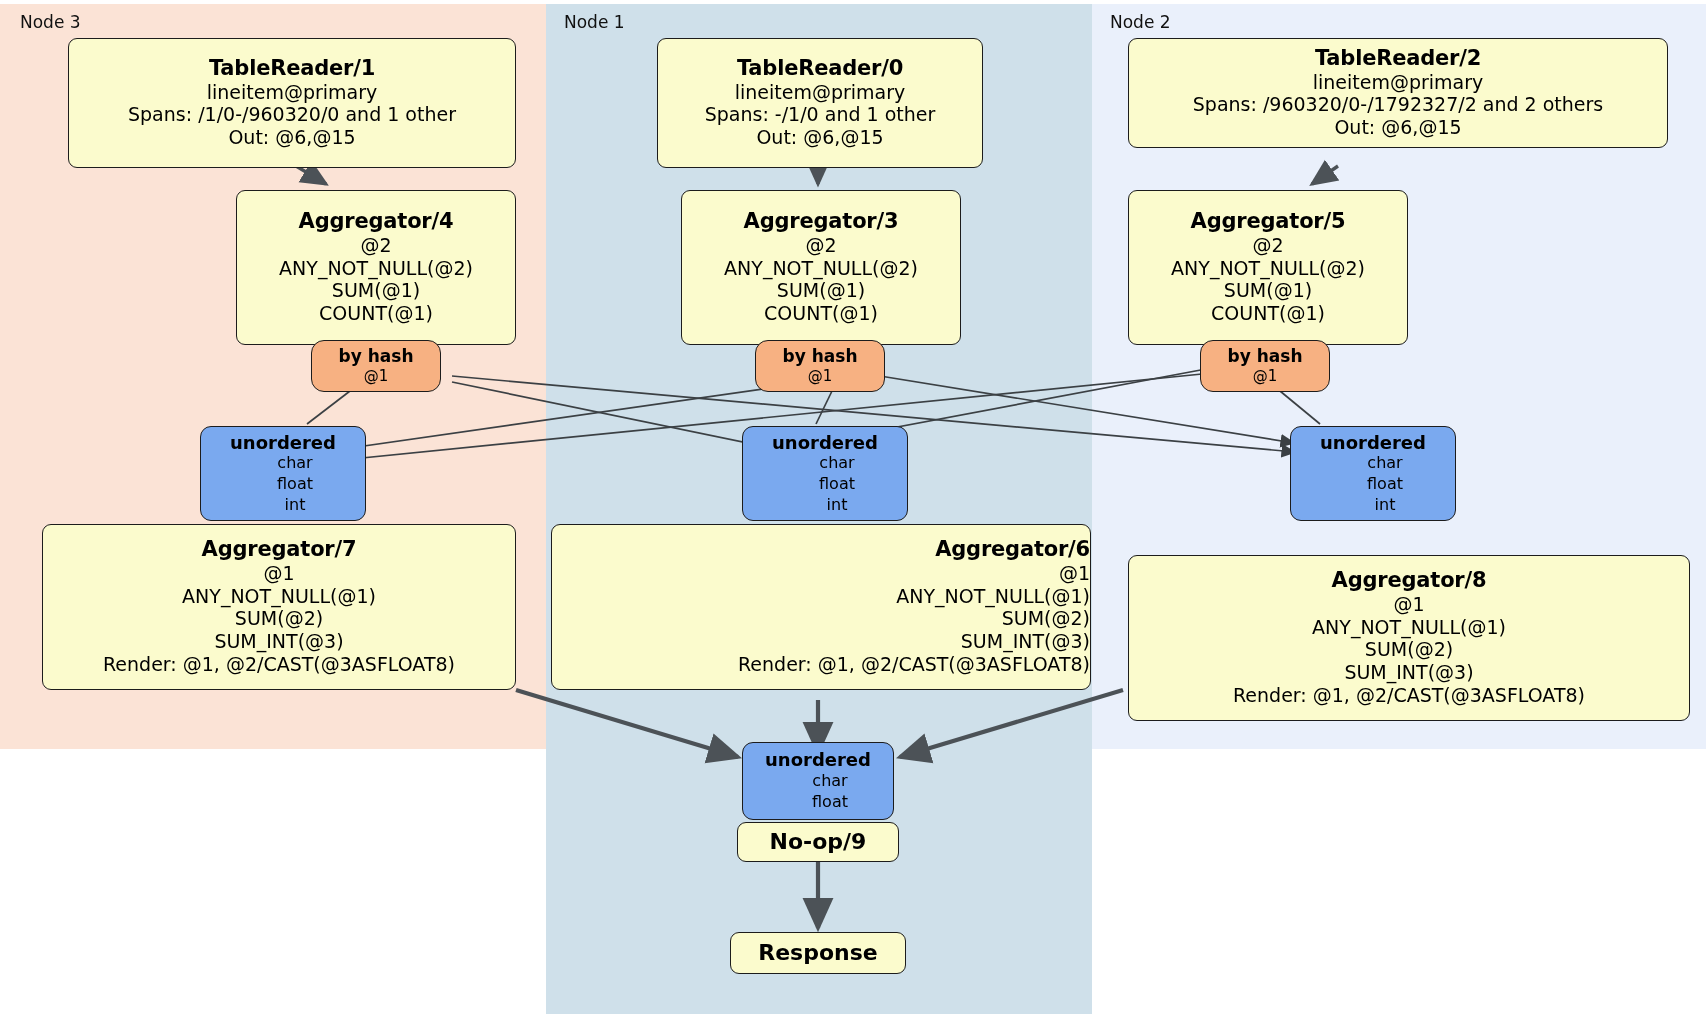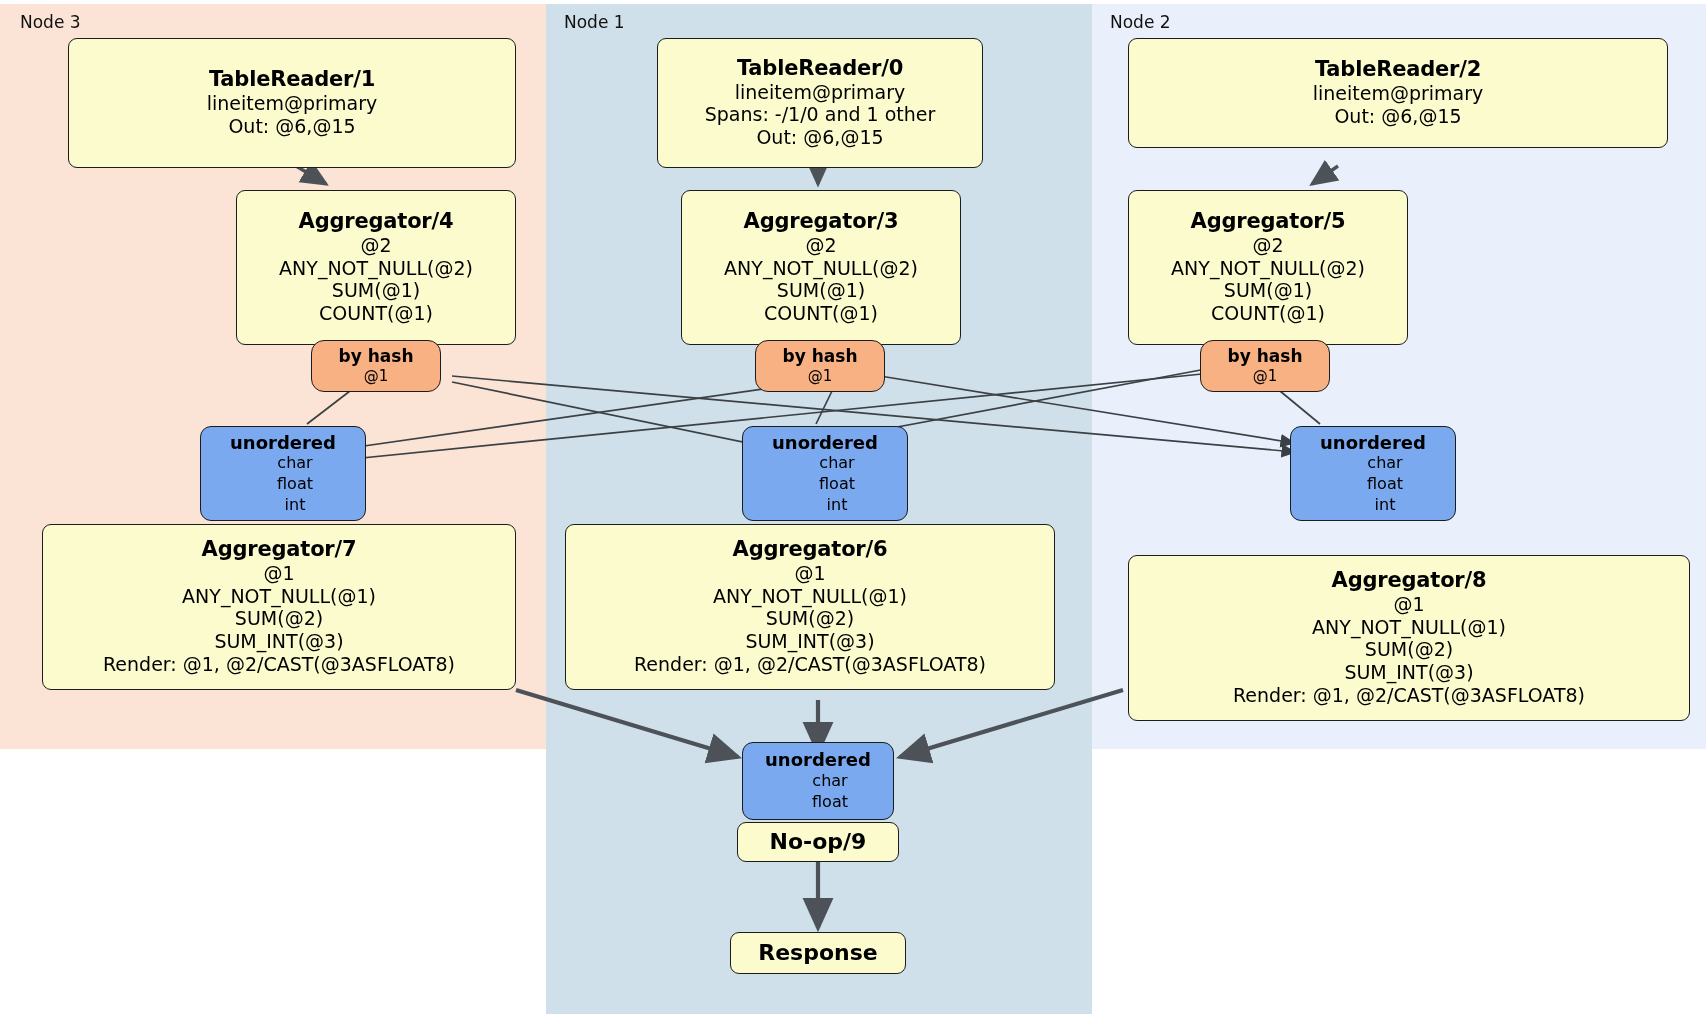--- a/index.html
+++ b/index.html
@@ -76,20 +76,21 @@
     <path d="M516,690 L738,757" stroke="#4c5257" stroke-width="4.2" fill="none" marker-end="url(#ahead)"></path>
     <path d="M818,700 L818,752" stroke="#4c5257" stroke-width="4.2" fill="none" marker-end="url(#ahead)"></path>
     <path d="M1123,690 L900,757" stroke="#4c5257" stroke-width="4.2" fill="none" marker-end="url(#ahead)"></path>
 
     <path d="M818,862 L818,928" stroke="#4c5257" stroke-width="4.2" fill="none" marker-end="url(#ahead)"></path>
   </svg>
 
   <div class="node proc" id="tr1" style="left:68px;top:38px;width:448px;height:130px;">
     <div class="t-title">TableReader/1</div>
     <div class="t-line">lineitem@primary</div>
+    <div class="t-line">Spans: /1/0-/960320/0 and 1 other</div>
     <div class="t-line">Out: @6,@15</div>
   </div>
 
   <div class="node proc" id="agg4" style="left:236px;top:190px;width:280px;height:155px;">
     <div class="t-title">Aggregator/4</div>
     <div class="t-line">@2</div>
     <div class="t-line">ANY_NOT_NULL(@2)</div>
     <div class="t-line">SUM(@1)</div>
     <div class="t-line">COUNT(@1)</div>
   </div>
@@ -135,21 +136,21 @@
     <div class="t-small">@1</div>
   </div>
 
   <div class="node recv" id="recv-c" style="left:742px;top:426px;width:166px;height:95px;">
     <div class="t-recv-title">unordered</div>
     <div class="t-recv">char</div>
     <div class="t-recv">float</div>
     <div class="t-recv">int</div>
   </div>
 
-  <div class="node proc" id="agg6" style="left:565px;top:524px;width:490px;height:166px;">
+  <div class="node proc" id="agg6" style="left:551px;top:524px;width:540px;height:166px;align-items:flex-end;">
     <div class="t-title">Aggregator/6</div>
     <div class="t-line">@1</div>
     <div class="t-line">ANY_NOT_NULL(@1)</div>
     <div class="t-line">SUM(@2)</div>
     <div class="t-line">SUM_INT(@3)</div>
     <div class="t-line">Render: @1, @2/CAST(@3ASFLOAT8)</div>
   </div>
 
   <div class="node recv" id="recv-final" style="left:742px;top:742px;width:152px;height:78px;">
     <div class="t-recv-title">unordered</div>
@@ -161,20 +162,21 @@
     <div class="t-plain">No-op/9</div>
   </div>
 
   <div class="node proc" id="resp" style="left:730px;top:932px;width:176px;height:42px;">
     <div class="t-plain">Response</div>
   </div>
 
   <div class="node proc" id="tr2" style="left:1128px;top:38px;width:540px;height:110px;">
     <div class="t-title">TableReader/2</div>
     <div class="t-line">lineitem@primary</div>
+    <div class="t-line">Spans: /960320/0-/1792327/2 and 2 others</div>
     <div class="t-line">Out: @6,@15</div>
   </div>
 
   <div class="node proc" id="agg5" style="left:1128px;top:190px;width:280px;height:155px;">
     <div class="t-title">Aggregator/5</div>
     <div class="t-line">@2</div>
     <div class="t-line">ANY_NOT_NULL(@2)</div>
     <div class="t-line">SUM(@1)</div>
     <div class="t-line">COUNT(@1)</div>
   </div>

